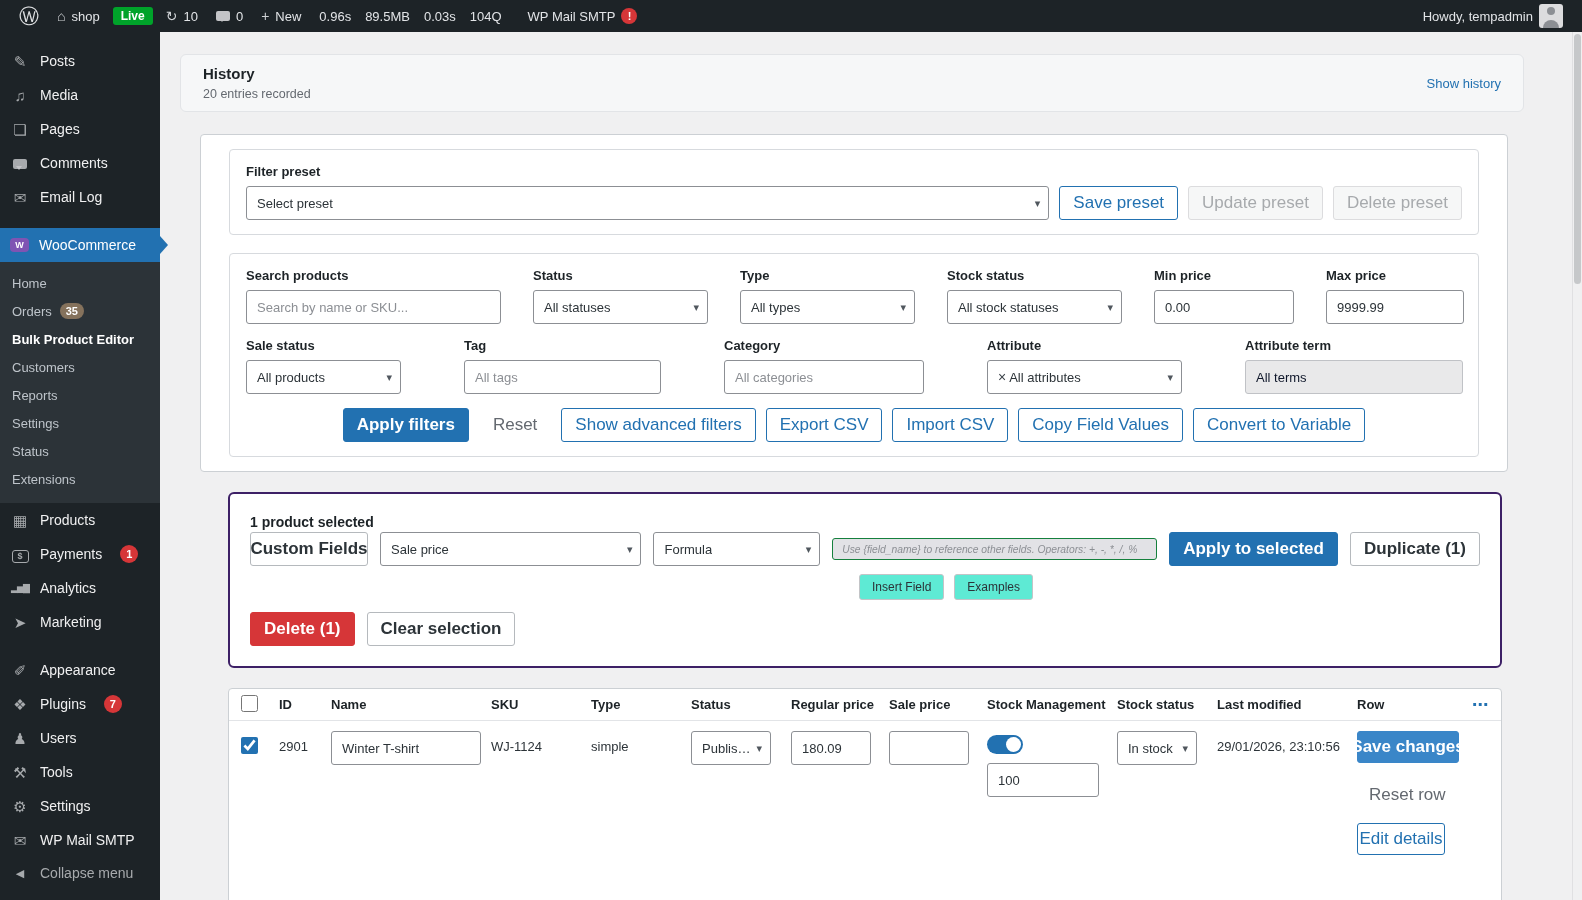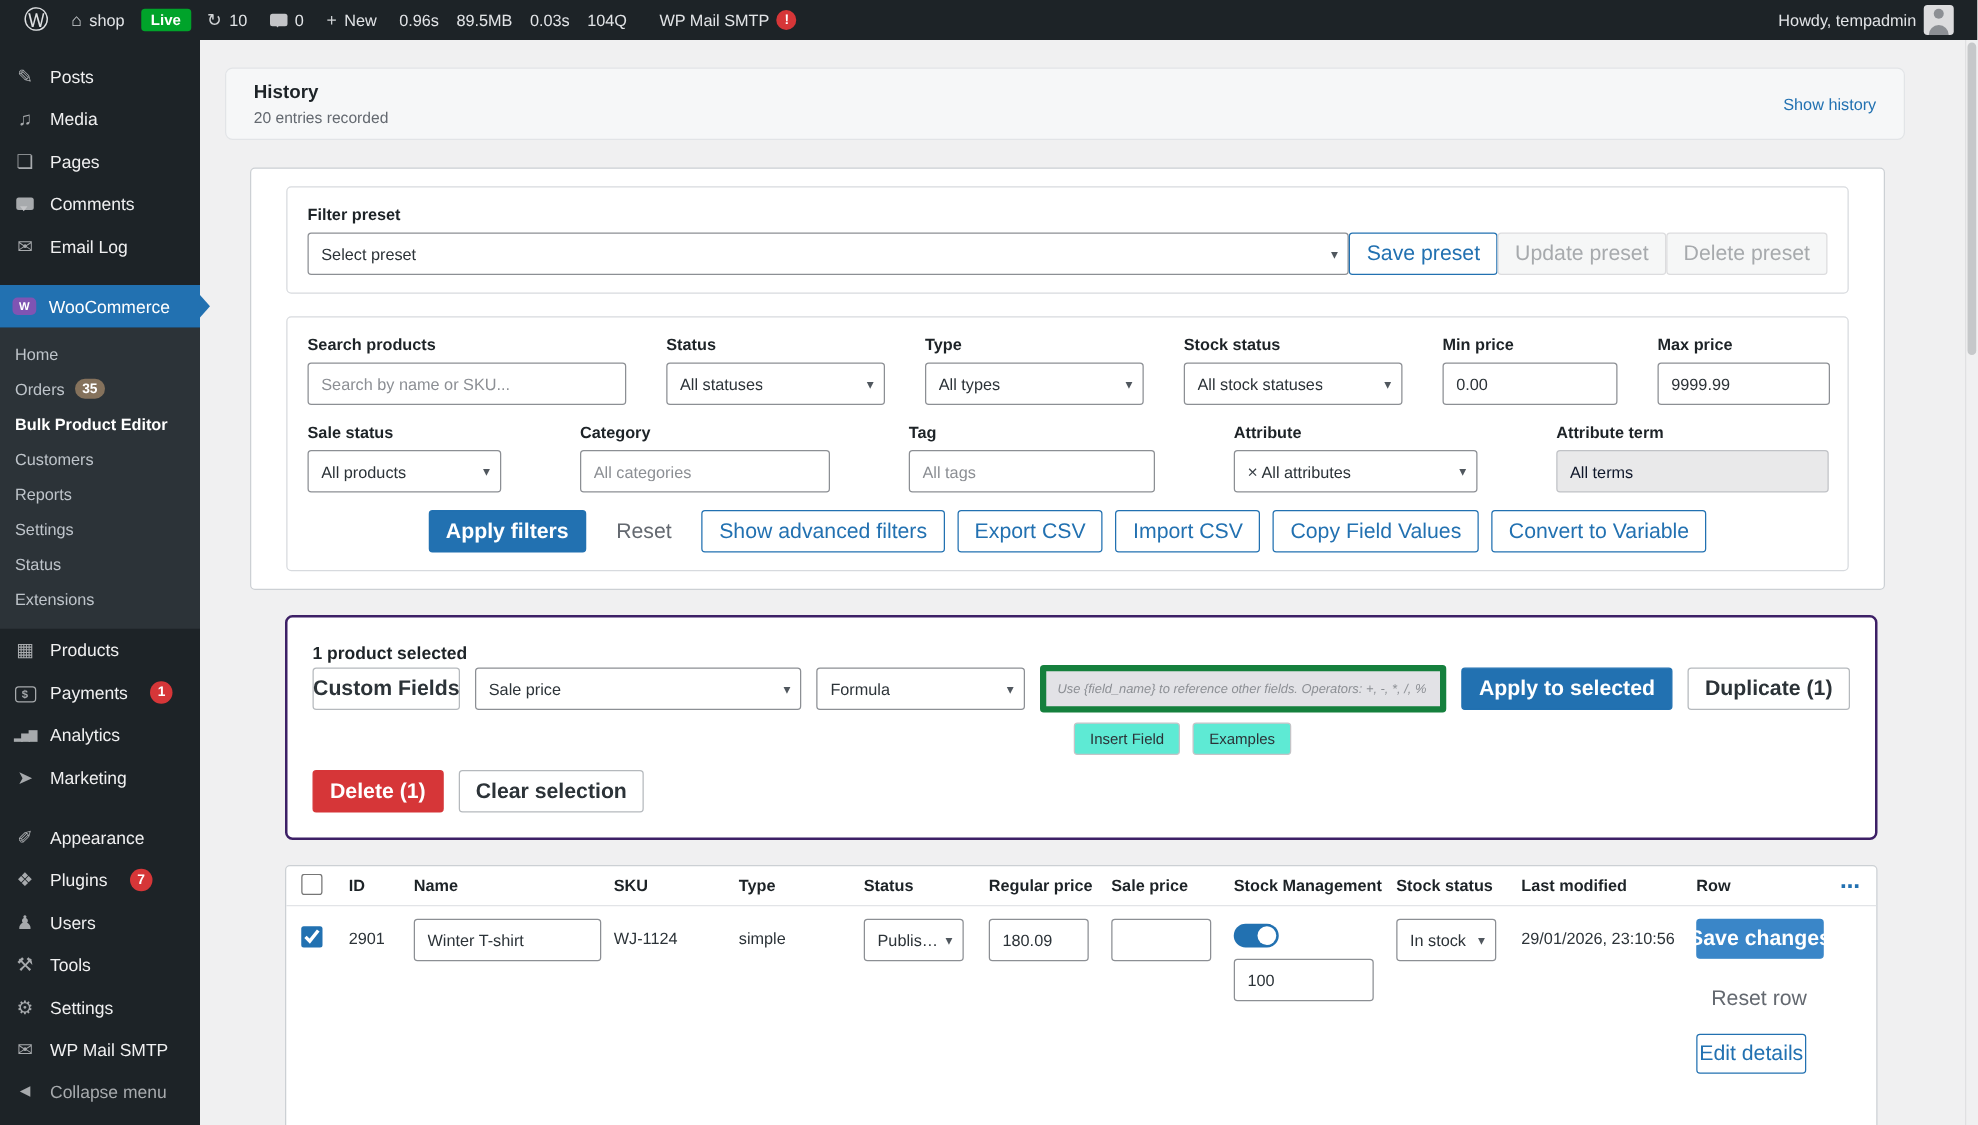--- a/index.html
+++ b/index.html
@@ -58,21 +58,21 @@
   .history-card { background:#f6f7f8; border:1px solid #e2e4e7; border-radius:6px; padding:12px 22px; height:58px; display:flex; align-items:center; justify-content:space-between; margin-bottom:22px; }
   .history-title { font-size:15px; font-weight:700; color:#1d2327; }
   .history-sub { font-size:12.5px; color:#646970; margin-top:5px; }
   .link { color:#2271b1; font-size:13px; text-decoration:none; cursor:pointer; }
 
   .card { background:#fff; border:1px solid #ccd0d4; border-radius:4px; padding:14px 28px; margin:0 16px 20px 20px; }
   .sub-box { border:1px solid #d7dade; border-radius:4px; padding:14px 16px; }
   .sub-box + .sub-box { margin-top:18px; }
   .field-label { font-size:13px; font-weight:700; color:#1d2327; display:block; margin-bottom:7px; white-space:nowrap; }
 
-  .preset-row { display:flex; align-items:center; }
+  .preset-row { display:flex; gap:10px; align-items:center; }
   .grow { flex:1 1 auto; }
 
   .input { height:34px; border:1px solid #8c8f94; border-radius:3px; padding:0 10px; font-size:13px; font-family:inherit; color:#2c3338; background:#fff; width:100%; }
   .input::placeholder { color:#8c8f94; opacity:1; }
   .input-disabled { background:#e9e9ea; border-color:#c0c2c6; color:#0f172a; }
 
   .select { height:34px; border:1px solid #8c8f94; border-radius:3px; background:#fff; display:flex; align-items:center; justify-content:space-between; gap:6px; padding:0 8px 0 10px; font-size:13px; color:#2c3338; cursor:pointer; }
   .select-value { white-space:nowrap; overflow:hidden; text-overflow:ellipsis; }
   .caret { color:#50575e; font-size:11px; flex:0 0 auto; }
   .chip { display:inline-flex; align-items:center; gap:3px; white-space:nowrap; overflow:hidden; }
@@ -92,21 +92,21 @@
   .btn-small { height:26px; padding:0 12px; font-size:12px; background:#5eead4; border-color:#c3c4c7; color:#2c3338; border-radius:3px; }
   .actions-row { display:flex; gap:10px; align-items:center;justify-content:center; }
 
   
   .bulk-panel { background:#fff; border:2px solid #3d2066; border-radius:6px; padding:20px; margin:0 22px 20px 48px; }
   .bulk-title { font-size:14px; font-weight:700; color:#1d2327; height:18px; }
   .bulk-formula-row { margin:12px 0 4px 609px; }
   .formula-input { width:342px; height:30px; }
   .bulk-controls-row { display:flex; gap:12px; align-items:center; }
   .btn-custom { width:118px; }
-  .hint-box { width:342px; height:38px; background:#e2e2e6; border:5px solid #15803d; border-radius:3px; color:#8c8f94; font-style:italic; font-size:10.3px; display:flex; align-items:center; padding:0 9px; white-space:nowrap; overflow:hidden; }
+  .hint-box { width:342px; height:22px; background:#e2e2e6; border:1px solid #15803d; border-radius:3px; color:#8c8f94; font-style:italic; font-size:10.3px; display:flex; align-items:center; padding:0 9px; white-space:nowrap; overflow:hidden; }
   .bulk-small-row { margin:8px 0 0 609px; display:flex; gap:10px; }
   .bulk-delete-row { margin-top:12px; display:flex; gap:12px; }
 
   
   .table-card { background:#fff; border:1px solid #ccd0d4; border-radius:4px; margin:0 22px 0 48px; }
   .t-header, .t-row { display:grid; grid-template-columns:38px 52px 160px 100px 100px 100px 98px 98px 130px 100px 140px 112px 1fr; padding:0 12px; }
   .t-header { height:32px; align-items:center; border-bottom:1px solid #e2e4e7; }
   .th { font-weight:700; font-size:13px; color:#1d2327; white-space:nowrap; }
   .t-row { padding-top:8px; padding-bottom:60px; align-items:start; }
   .td { font-size:13px; color:#2c3338; padding-top:10px; white-space:nowrap; }
@@ -343,27 +343,27 @@
       </div>
 
       <div class="filters-row2">
         <div class="field" style="width:155px;">
           <span class="field-label">Sale status</span>
           <div class="select">
             <span class="select-value">All products</span>
             <span class="caret">▾</span>
           </div>
         </div>
+        <div class="field" style="width:197px;">
+          <span class="field-label">Tag</span>
+          <input class="input" placeholder="All tags" style="">
+        </div>
         <div class="field" style="width:200px;">
           <span class="field-label">Category</span>
           <input class="input" placeholder="All categories" style="">
-        </div>
-        <div class="field" style="width:197px;">
-          <span class="field-label">Tag</span>
-          <input class="input" placeholder="All tags" style="">
         </div>
         <div class="field" style="width:195px;">
           <span class="field-label">Attribute</span>
           <div class="select">
             <span class="chip">
               <span class="x">×</span>
               <span class="select-value">All attributes</span>
             </span>
             <span class="caret">▾</span>
           </div>

